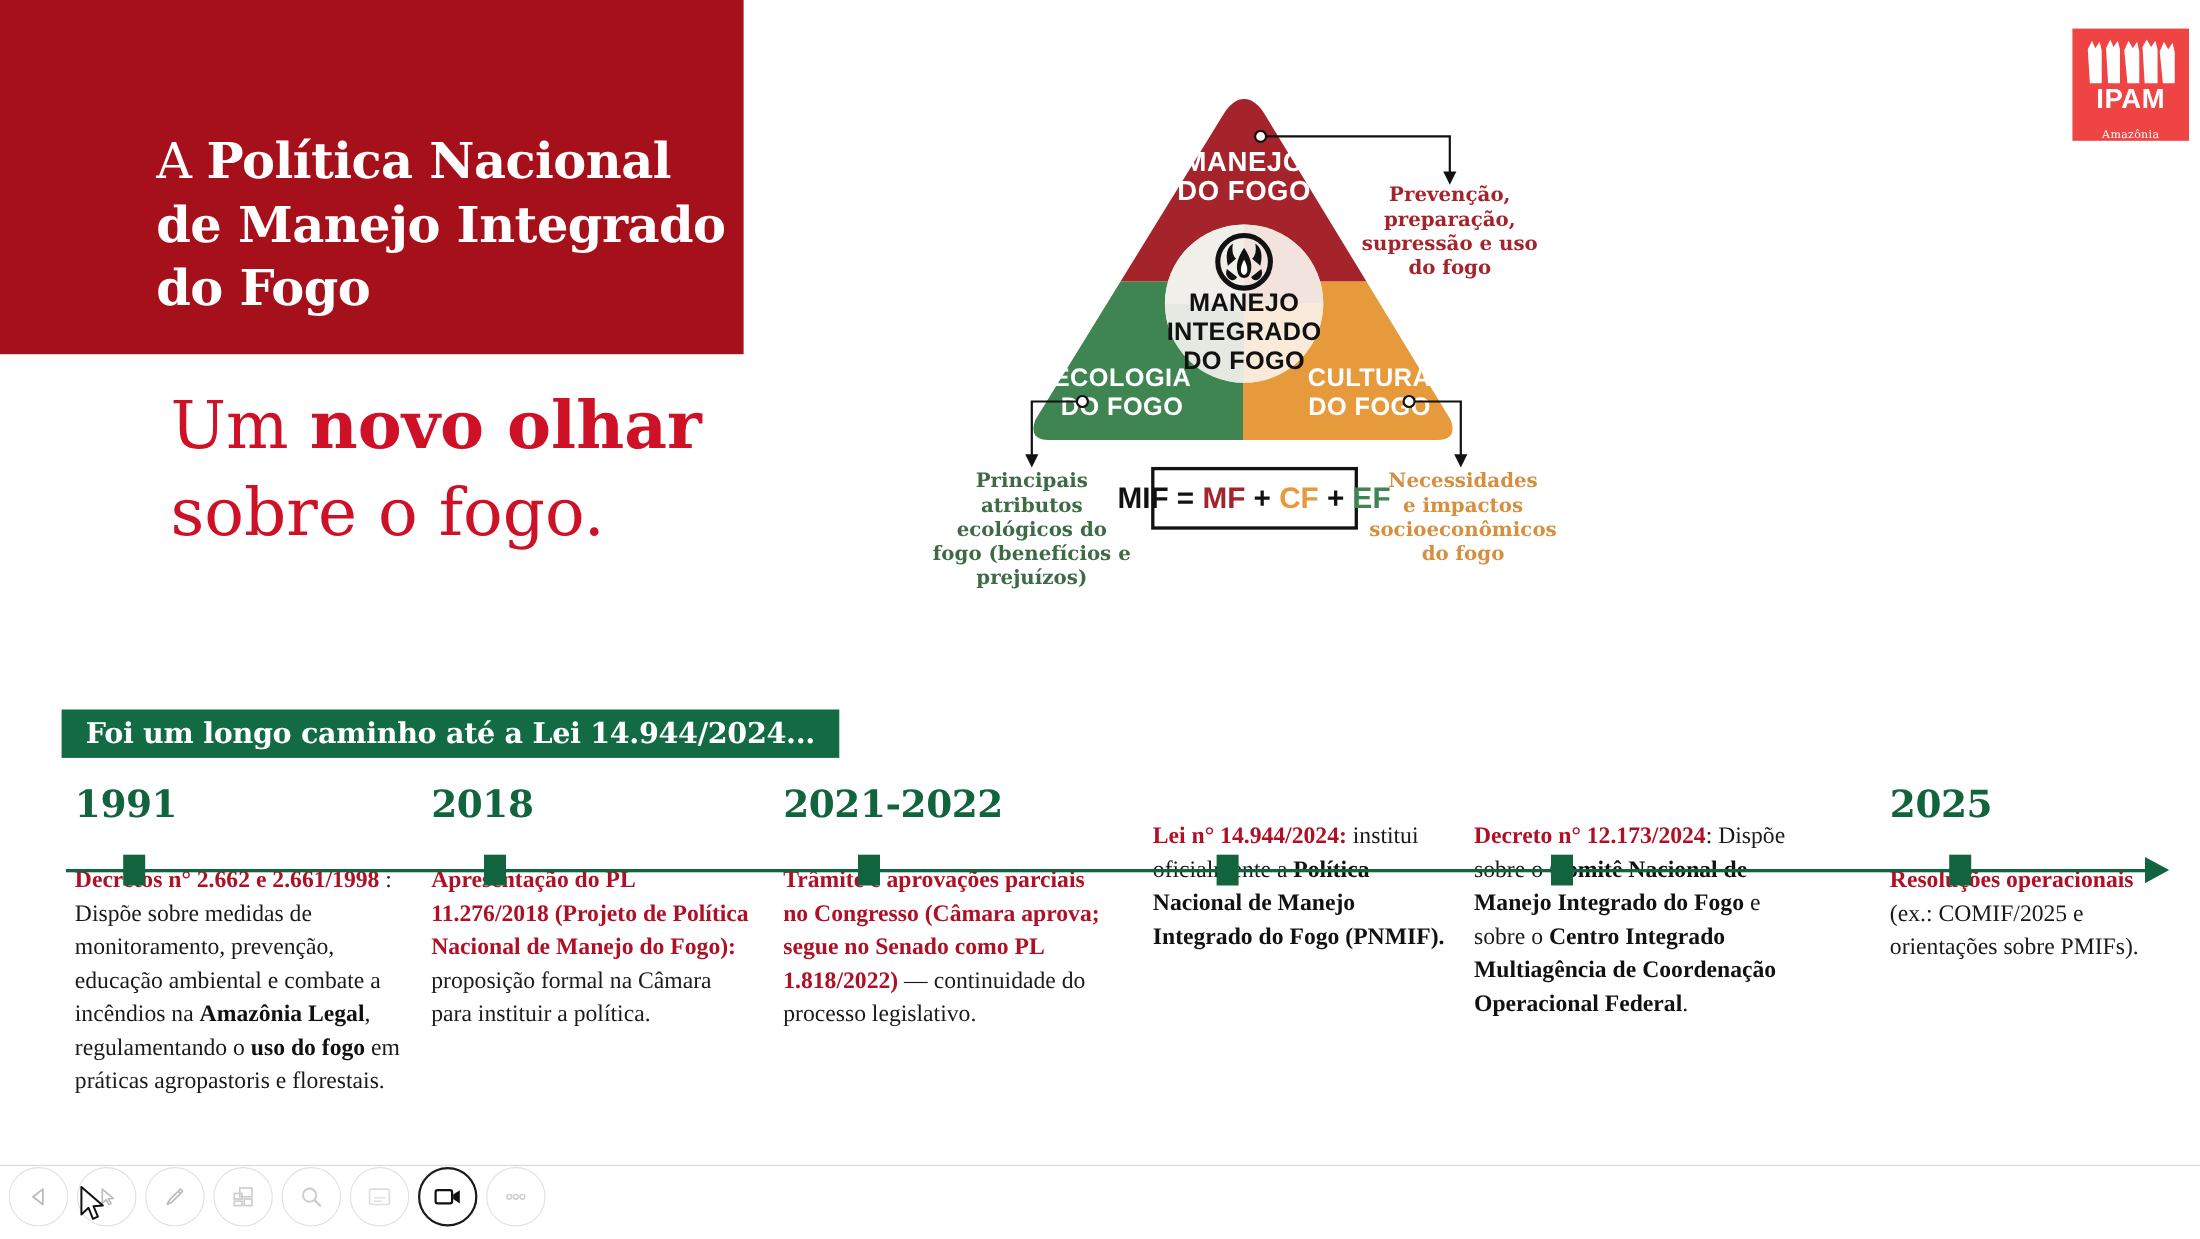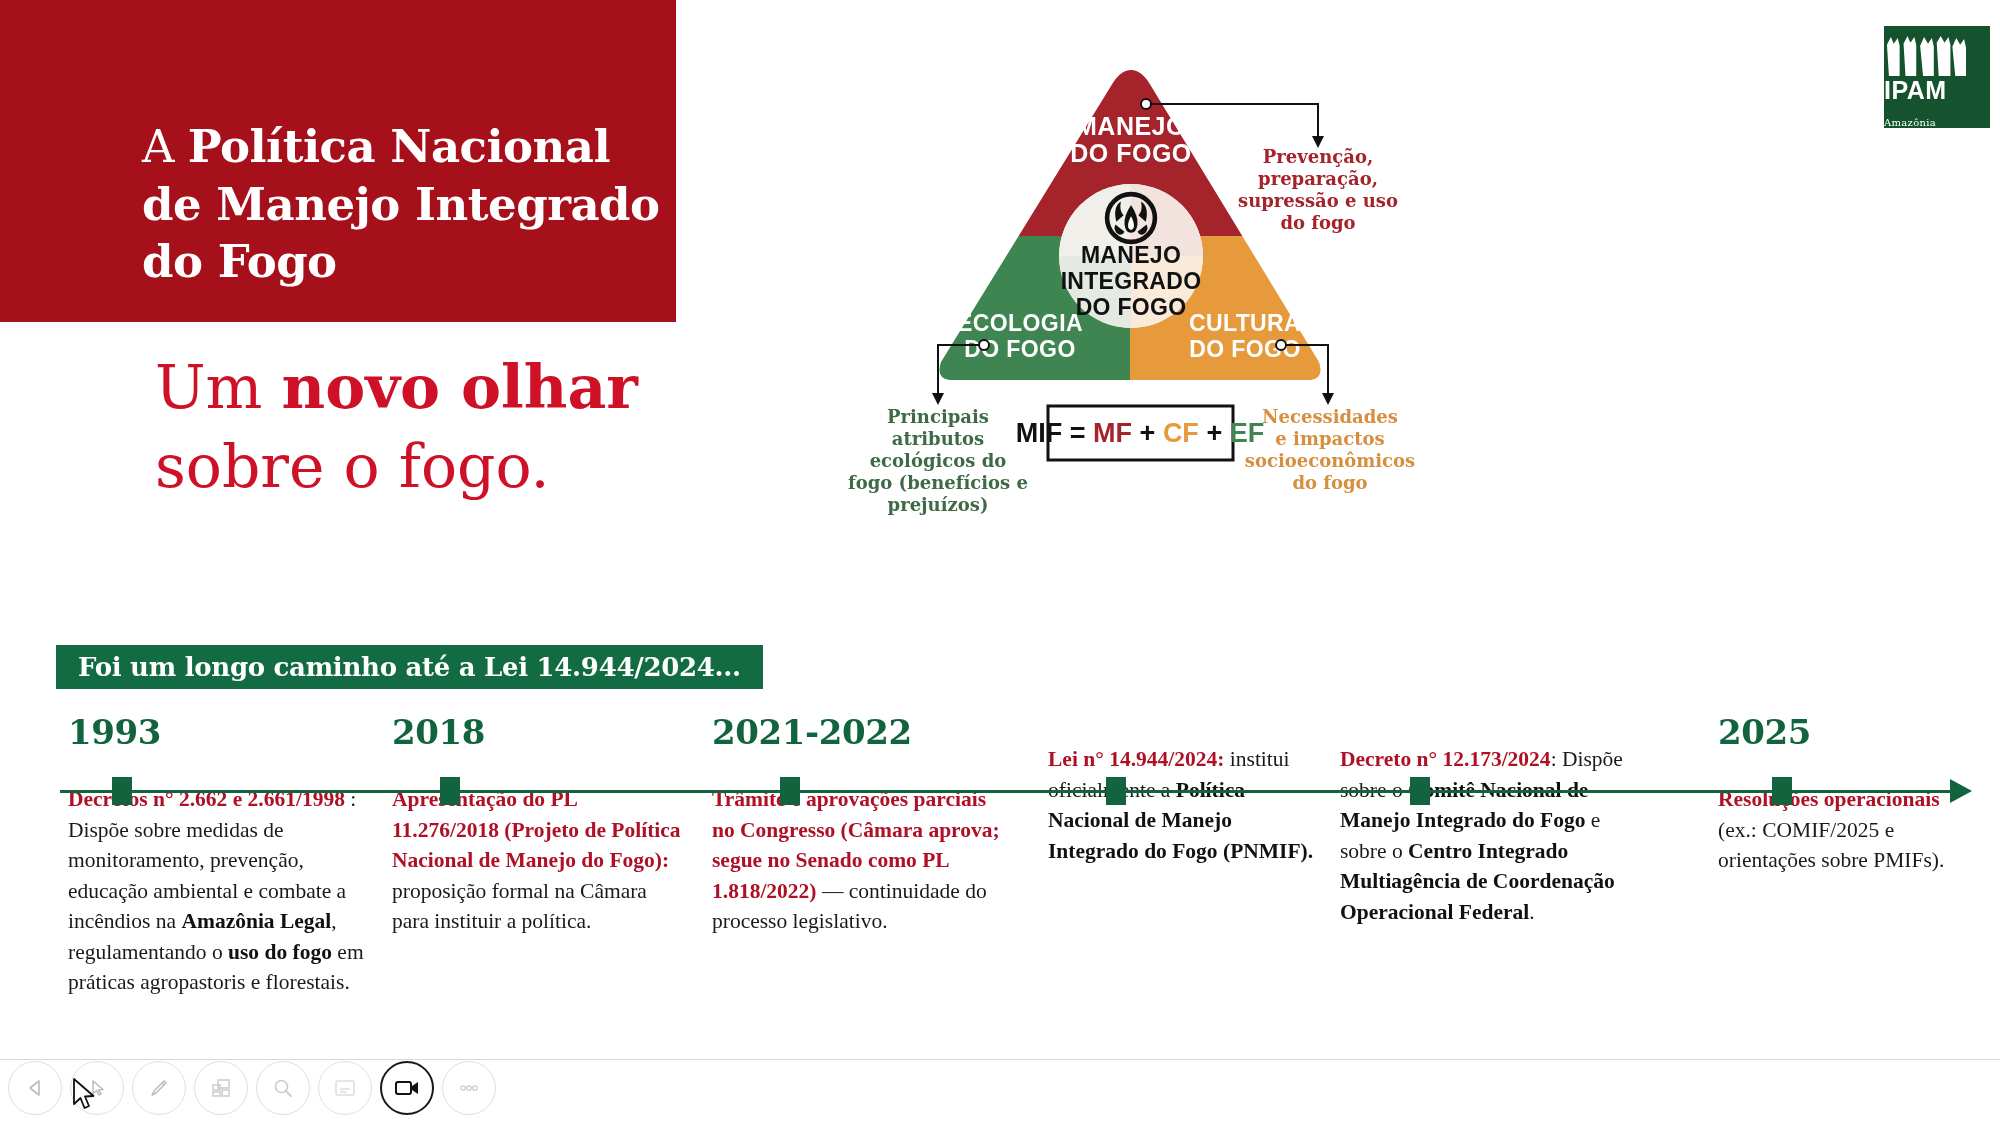--- a/index.html
+++ b/index.html
@@ -47,24 +47,24 @@
     font-family: "DejaVu Serif", "Liberation Serif", serif;
   }
   #subtitle-text .bold { font-weight: 700; }
   #subtitle-text .light { font-weight: 400; }
 
   
   #ipam-logo {
     position: absolute;
     left: 1884px; top: 26px;
     width: 106px; height: 102px;
-    background: #14532d;
+    background: #ef4444;
     display: flex;
     flex-direction: column;
-    align-items: flex-start;
+    align-items: center;
     justify-content: flex-start;
   }
   #ipam-trees { margin-top: 9px; }
   #ipam-word {
     color: #ffffff;
     font-family: "Liberation Sans", sans-serif;
     font-weight: 700;
     font-size: 25px;
     letter-spacing: 0.5px;
     line-height: 1;
@@ -74,21 +74,21 @@
     color: #ffffff;
     font-family: "DejaVu Serif", serif;
     font-size: 10px;
     letter-spacing: 0.3px;
     margin-top: 14px;
   }
 
   
   #diagram {
     position: absolute;
-    left: 820px; top: 48px;
+    left: 820px; top: 68px;
     width: 800px; height: 580px;
   }
 
   
   #timeline-banner {
     position: absolute;
     left: 56px; top: 645px;
     height: 44px;
     background: #126B43;
     display: flex;
@@ -315,21 +315,21 @@
     </g>
   </svg>
 </div>
 
 <div id="timeline-banner">
   <span>Foi um longo caminho até a Lei 14.944/2024...</span>
 </div>
 
 <div id="timeline-area">
   <div class="tl-col" style="left:68px; width:300px;">
-    <div class="tl-year">1993</div>
+    <div class="tl-year">1991</div>
     <div class="tl-body"><span class="hl">Decretos n° 2.662 e 2.661/1998</span><span> : Dispõe sobre medidas de monitoramento, prevenção, educação ambiental e combate a incêndios na </span><span class="bk">Amazônia Legal</span><span>, regulamentando o </span><span class="bk">uso do fogo</span><span> em práticas agropastoris e florestais.</span></div>
   </div>
   <div class="tl-col" style="left:392px; width:290px;">
     <div class="tl-year">2018</div>
     <div class="tl-body"><span class="hl">Apresentação do PL 11.276/2018 (Projeto de Política Nacional de Manejo do Fogo):</span><span> proposição formal na Câmara para instituir a política.</span></div>
   </div>
   <div class="tl-col" style="left:712px; width:300px;">
     <div class="tl-year">2021-2022</div>
     <div class="tl-body"><span class="hl">Trâmite e aprovações parciais no Congresso (Câmara aprova; segue no Senado como PL 1.818/2022)</span><span> — continuidade do processo legislativo.</span></div>
   </div>

